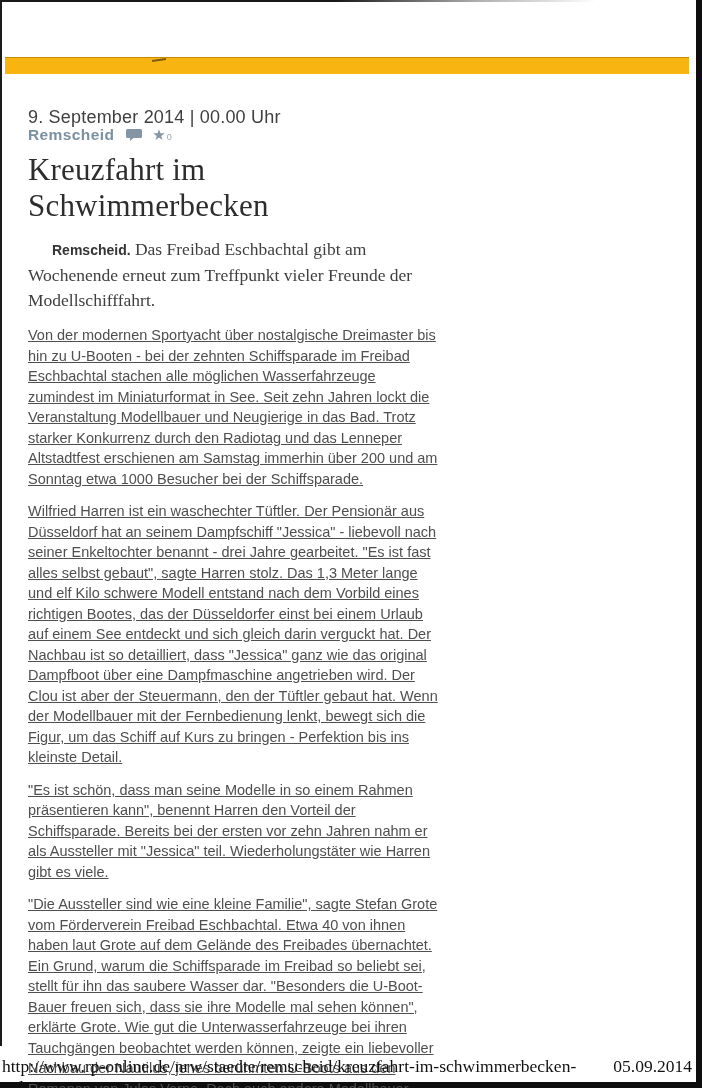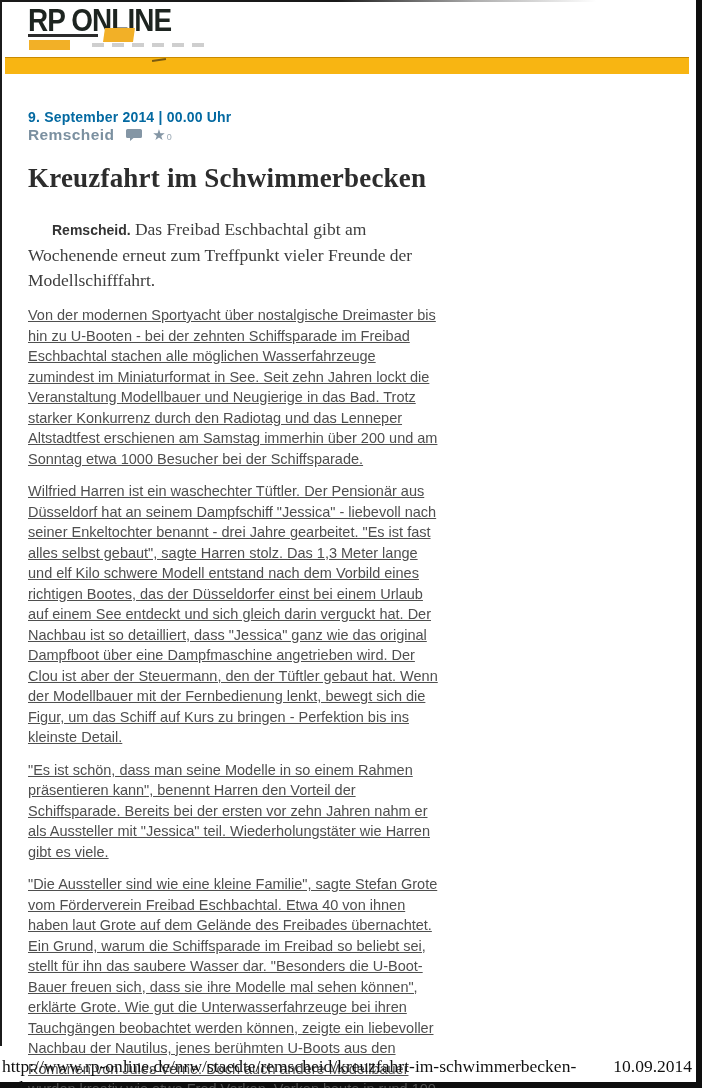--- a/index.html
+++ b/index.html
@@ -31,33 +31,33 @@
   .logo-bar-small { position:absolute; left:1px;  top:37px; width:41px; height:10px; background:#f2b027; }
   .logo-tagline   { position:absolute; left:64px; top:40px; width:118px; height:4px; opacity:.85;
                     background:repeating-linear-gradient(90deg,#c6c6c6 0 12px, transparent 12px 20px); }
 
   .main-yellow-bar { position:absolute; left:5px; top:57px; width:684px; height:17px;
                      background:#f8b512; border-top:1px solid #c98a00; }
   .bar-noise { position:absolute; left:152px; top:59px; width:14px; height:2px; background:#7a5a10; transform:rotate(-8deg); }
 
   
   .article { position:absolute; left:28px; top:110px; width:416px; }
-  .date-line { font-size:14px; line-height:15px; color:#0369a1; letter-spacing:.2px;font-weight:bold; }
+  .date-line { font-size:18px; line-height:15px; color:#404040; letter-spacing:.2px; }
   .kicker-row { margin-top:0; height:20px; display:flex; align-items:center; }
   .kicker { font-size:15.5px; font-weight:bold; color:#7b90a0; letter-spacing:.4px; }
   .kicker-icons { display:flex; align-items:center; margin-left:12px; }
   .bubble-icon { width:16px; height:14px; display:inline-block; }
   .star-wrap { display:flex; align-items:flex-end; margin-left:10px; }
   .star-icon { font-size:15px; color:#8496a5; line-height:14px; }
   .star-count { font-size:9px; color:#9aa8b4; line-height:10px; margin-left:1px; }
 
   .headline {
     margin-top:7px;
     font-family:"Liberation Serif", serif;
-    font-size:27px; font-weight:bold; line-height:52px;
+    font-size:31px; font-weight:normal; line-height:36px;
     color:#2d2d2d; letter-spacing:.2px;
   }
   .lead {
     margin-top:13px; width:432px;
     font-family:"Liberation Serif", serif;
     font-size:17.5px; line-height:25px; color:#3e3e3e;
   }
   .lead-location {
     font-family:"Liberation Sans", sans-serif;
     font-size:14px; font-weight:bold; color:#343434;padding-left:24px;
@@ -79,27 +79,20 @@
 </head>
 <body>
 
 <div class="page">
 
   <div class="scan-top"></div>
   <div class="scan-left"></div>
   <div class="scan-right"></div>
   <div class="scan-bottom"></div>
 
-  <div class="logo-block">
-    <div class="logo-text">RP ONLINE</div>
-    <div class="rp-underline"></div>
-    <div class="logo-square"></div>
-    <div class="logo-bar-small"></div>
-    <div class="logo-tagline"></div>
-  </div>
 
   <div class="main-yellow-bar"></div>
   <div class="bar-noise"></div>
 
   <div class="article">
     <div class="date-line">9. September 2014 | 00.00 Uhr</div>
 
     <div class="kicker-row">
       <span class="kicker">Remscheid</span>
       <span class="kicker-icons">
@@ -122,16 +115,16 @@
     <div class="body-text">
       <p>Von der modernen Sportyacht über nostalgische Dreimaster bis hin zu U-Booten - bei der zehnten Schiffsparade im Freibad Eschbachtal stachen alle möglichen Wasserfahrzeuge zumindest im Miniaturformat in See. Seit zehn Jahren lockt die Veranstaltung Modellbauer und Neugierige in das Bad. Trotz starker Konkurrenz durch den Radiotag und das Lenneper Altstadtfest erschienen am Samstag immerhin über 200 und am Sonntag etwa 1000 Besucher bei der Schiffsparade.</p>
       <p>Wilfried Harren ist ein waschechter Tüftler. Der Pensionär aus Düsseldorf hat an seinem Dampfschiff "Jessica" - liebevoll nach seiner Enkeltochter benannt - drei Jahre gearbeitet. "Es ist fast alles selbst gebaut", sagte Harren stolz. Das 1,3 Meter lange und elf Kilo schwere Modell entstand nach dem Vorbild eines richtigen Bootes, das der Düsseldorfer einst bei einem Urlaub auf einem See entdeckt und sich gleich darin verguckt hat. Der Nachbau ist so detailliert, dass "Jessica" ganz wie das original Dampfboot über eine Dampfmaschine angetrieben wird. Der Clou ist aber der Steuermann, den der Tüftler gebaut hat. Wenn der Modellbauer mit der Fernbedienung lenkt, bewegt sich die Figur, um das Schiff auf Kurs zu bringen - Perfektion bis ins kleinste Detail.</p>
       <p>"Es ist schön, dass man seine Modelle in so einem Rahmen präsentieren kann", benennt Harren den Vorteil der Schiffsparade. Bereits bei der ersten vor zehn Jahren nahm er als Aussteller mit "Jessica" teil. Wiederholungstäter wie Harren gibt es viele.</p>
       <p>"Die Aussteller sind wie eine kleine Familie", sagte Stefan Grote vom Förderverein Freibad Eschbachtal. Etwa 40 von ihnen haben laut Grote auf dem Gelände des Freibades übernachtet. Ein Grund, warum die Schiffsparade im Freibad so beliebt sei, stellt für ihn das saubere Wasser dar. "Besonders die U-Boot-Bauer freuen sich, dass sie ihre Modelle mal sehen können", erklärte Grote. Wie gut die Unterwasserfahrzeuge bei ihren Tauchgängen beobachtet werden können, zeigte ein liebevoller Nachbau der Nautilus, jenes berühmten U-Boots aus den Romanen von Jules Verne. Doch auch andere Modellbauer wurden kreativ wie etwa Fred Verken. Verken baute in rund 100 Arbeitsstunden ein Ruderboot, in das er kurzerhand Kermit, den Frosch, setzte. "Es freut die Kinder", sagte er. Mit Aktionen wie der Schiffsparade möchte der Förderverein nach</p>
     </div>
   </div>
 
   <div class="print-footer">
     <span>http://www.rp-online.de/nrw/staedte/remscheid/kreuzfahrt-im-schwimmerbecken-aid-...</span>
-    <span>10.09.2014</span>
+    <span>05.09.2014</span>
   </div>
 
 </div>
 
 </body></html>

